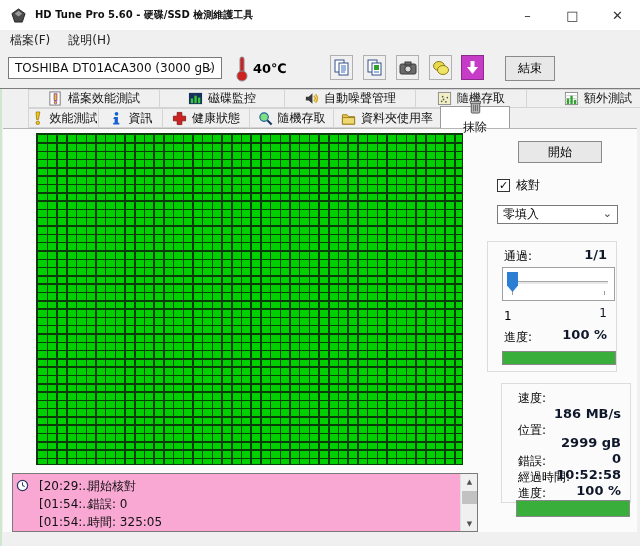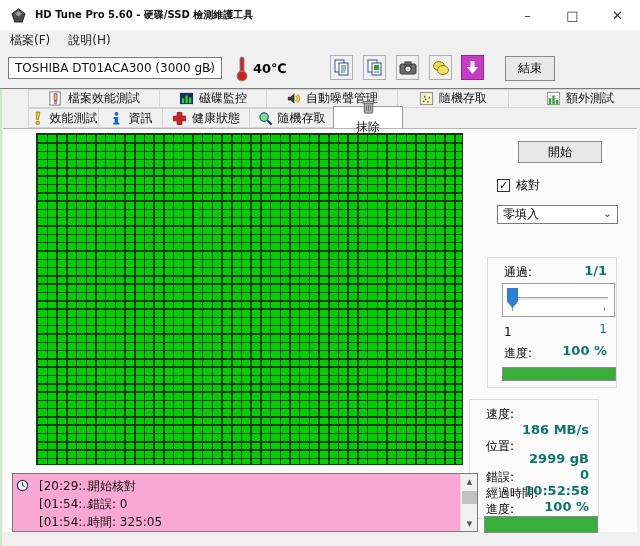--- a/index.html
+++ b/index.html
@@ -45,25 +45,25 @@
       repeating-linear-gradient(to bottom, #0a3c0a 0 1.5px, transparent 1.5px 8.3px);
     border:1px solid #0a3c0a; }
 
   
   .start-btn { position:absolute; left:518px; top:141px; width:84px; height:22px; background:#e8e8e8; border:1px solid #8a8a8a; font-size:12px; display:flex; align-items:center; justify-content:center; z-index:2; }
   .verify-row { position:absolute; left:497px; top:177px; display:flex; align-items:center; gap:6px; z-index:2; font-size:12px; }
   .checkbox { width:13px; height:13px; background:#fff; border:1px solid #333; display:flex; align-items:center; justify-content:center; font-size:11px; font-weight:bold; color:#000; line-height:1; }
   .method-select { position:absolute; left:497px; top:205px; width:121px; height:19px; background:#fff; border:1px solid #7a7a7a; font-size:12px; display:flex; align-items:center; padding-left:5px; z-index:2; }
   .method-select .chev { position:absolute; right:5px; top:1px; color:#444; font-size:11px; }
 
-  .groupbox { position:absolute; border:1px solid #dcdcdc; background:#fbfbfb; z-index:2;margin-top:16px; }
+  .groupbox { position:absolute; border:1px solid #dcdcdc; background:#fbfbfb; z-index:2; }
   .gb1 { left:487px; top:241px; width:130px; height:131px; }
-  .gb2 { left:469px; top:383px; width:130px; height:120px; }
+  .gb2 { left:501px; top:383px; width:130px; height:120px; }
   .lbl { position:absolute; font-size:12px; color:#000; }
-  .val { position:absolute; font-size:13px; font-weight:bold; color:#0f766e; right:9px; }
+  .val { position:absolute; font-size:13px; font-weight:bold; color:#0f172a; right:9px; }
 
   .slider-box { position:absolute; left:14px; top:25px; width:113px; height:34px; background:#fff; border:1px solid #a0a0a0; }
   .slider-track { position:absolute; left:6px; right:6px; top:13px; height:3px; background:#e8e8e8; border-top:1px solid #a6a6a6; }
   .slider-thumb { position:absolute; left:4px; top:4px; width:11px; height:20px; background:#2d7fd3; clip-path:polygon(0 0,100% 0,100% 68%,50% 100%,0 68%); }
   .tick { position:absolute; bottom:5px; width:1px; height:4px; background:#9a9a9a; }
 
   .pbar { position:absolute; border:1px solid #898989; background:#fff; }
   .pbar .fill { height:100%; background:#3aae3a; }
 
   
@@ -155,21 +155,21 @@
 
   <div class="tabrow1">
     <div class="tab" style="width:132px">
       <svg class="ticon" viewBox="0 0 16 16">
           <rect x="2" y="1" width="11" height="14" fill="#fff" stroke="#777"></rect>
           <rect x="6.5" y="3" width="3" height="7" fill="#f2c416" stroke="#7a2aa0" stroke-width="0.8"></rect>
           <circle cx="8" cy="12.3" r="1.4" fill="#f2c416" stroke="#7a2aa0" stroke-width="0.8"></circle>
         </svg>
       <span>檔案效能測試</span>
     </div>
-    <div class="tab" style="width:108px">
+    <div class="tab" style="width:126px">
       <svg class="ticon" viewBox="0 0 16 16">
           <rect x="1" y="2" width="14" height="12" fill="#16325c"></rect>
           <rect x="3" y="8" width="2.5" height="5" fill="#36c836"></rect>
           <rect x="6.8" y="5" width="2.5" height="8" fill="#36c836"></rect>
           <rect x="10.6" y="7" width="2.5" height="6" fill="#36c836"></rect>
         </svg>
       <span>磁碟監控</span>
     </div>
     <div class="tab" style="width:132px">
       <svg class="ticon" viewBox="0 0 16 16">
@@ -225,20 +225,27 @@
         </svg>
       <span>健康狀態</span>
     </div>
     <div class="tab" style="width:85px">
       <svg class="ticon" viewBox="0 0 16 16">
           <circle cx="6.5" cy="6.5" r="4.5" fill="#7fe07f" stroke="#1b5e9e" stroke-width="1.2"></circle>
           <line x1="10" y1="10" x2="14.5" y2="14.5" stroke="#16325c" stroke-width="2.2"></line>
         </svg>
       <span>隨機存取</span>
     </div>
+    <div class="tab" style="width:108px">
+      <svg class="ticon" viewBox="0 0 16 16">
+          <path d="M1.5 4 h5 l1.5 2 h6.5 v8 h-13 z" fill="#e8c84a" stroke="#9a7d1e"></path>
+          <path d="M1.5 7 h13 v7 h-13 z" fill="#f0d870" stroke="#9a7d1e"></path>
+        </svg>
+      <span>資料夾使用率</span>
+    </div>
     <div class="tab active" style="width:70px">
       <svg class="ticon" viewBox="0 0 16 16">
           <rect x="3.5" y="4" width="9" height="11" rx="1" fill="#b9b9b9" stroke="#555"></rect>
           <rect x="2.5" y="2.5" width="11" height="2" fill="#d2d2d2" stroke="#555" stroke-width="0.8"></rect>
           <rect x="6.8" y="1.2" width="2.4" height="1.5" fill="#d2d2d2" stroke="#555" stroke-width="0.8"></rect>
           <line x1="6" y1="6" x2="6" y2="13" stroke="#666"></line>
           <line x1="8" y1="6" x2="8" y2="13" stroke="#666"></line>
           <line x1="10" y1="6" x2="10" y2="13" stroke="#666"></line>
         </svg>
       <span>抹除</span>

